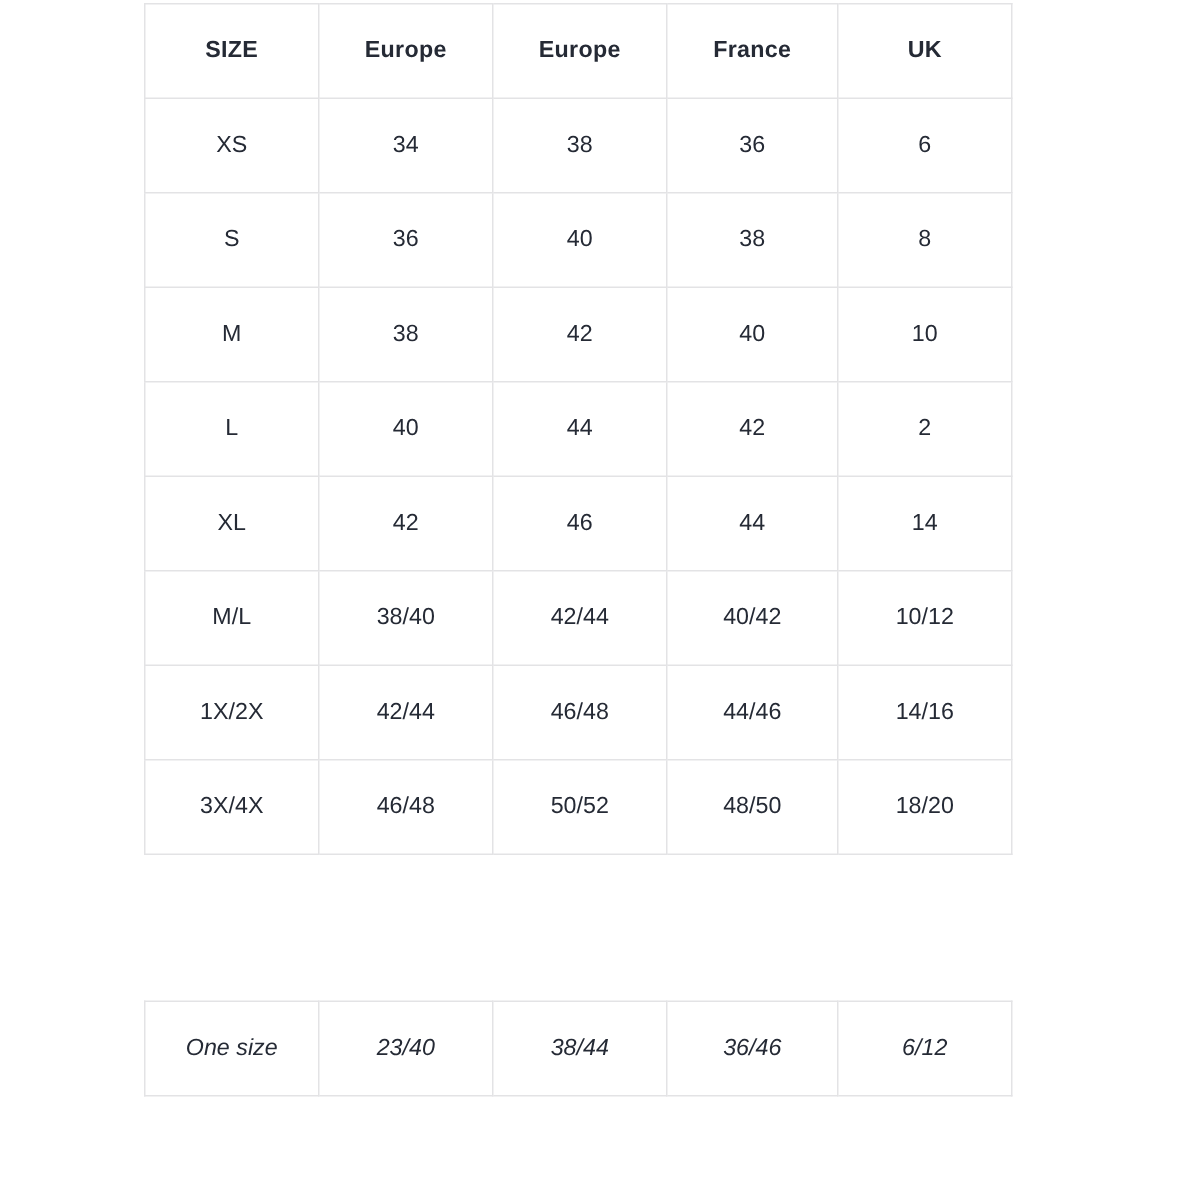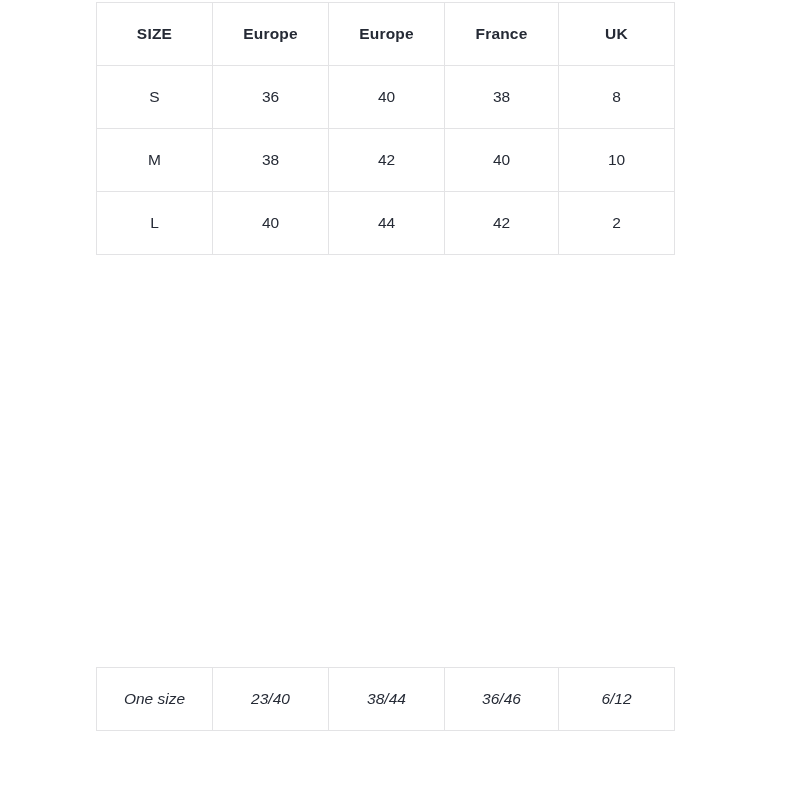--- a/index.html
+++ b/index.html
@@ -89,39 +89,74 @@
         <tr>
           <th class="headcell">SIZE</th>
           <th class="headcell">Europe</th>
           <th class="headcell">Europe</th>
           <th class="headcell">France</th>
           <th class="headcell">UK</th>
         </tr>
       </thead>
       <tbody>
         <tr>
+          <td class="rowlabel">XS</td>
+          <td class="valcell">34</td>
+          <td class="valcell">38</td>
+          <td class="valcell">36</td>
+          <td class="valcell">6</td>
+        </tr>
+        <tr>
           <td class="rowlabel">S</td>
           <td class="valcell">36</td>
           <td class="valcell">40</td>
           <td class="valcell">38</td>
           <td class="valcell">8</td>
         </tr>
         <tr>
           <td class="rowlabel">M</td>
           <td class="valcell">38</td>
           <td class="valcell">42</td>
           <td class="valcell">40</td>
           <td class="valcell">10</td>
         </tr>
         <tr>
           <td class="rowlabel">L</td>
           <td class="valcell">40</td>
           <td class="valcell">44</td>
           <td class="valcell">42</td>
           <td class="valcell">2</td>
+        </tr>
+        <tr>
+          <td class="rowlabel">XL</td>
+          <td class="valcell">42</td>
+          <td class="valcell">46</td>
+          <td class="valcell">44</td>
+          <td class="valcell">14</td>
+        </tr>
+        <tr>
+          <td class="rowlabel">M/L</td>
+          <td class="valcell">38/40</td>
+          <td class="valcell">42/44</td>
+          <td class="valcell">40/42</td>
+          <td class="valcell">10/12</td>
+        </tr>
+        <tr>
+          <td class="rowlabel">1X/2X</td>
+          <td class="valcell">42/44</td>
+          <td class="valcell">46/48</td>
+          <td class="valcell">44/46</td>
+          <td class="valcell">14/16</td>
+        </tr>
+        <tr>
+          <td class="rowlabel">3X/4X</td>
+          <td class="valcell">46/48</td>
+          <td class="valcell">50/52</td>
+          <td class="valcell">48/50</td>
+          <td class="valcell">18/20</td>
         </tr>
       </tbody>
     </table>
   </div>
 
   <div class="table-wrap" id="extra-table-wrap">
     <table class="size-table" id="extra-table">
       <colgroup>
         <col class="col-size">
           <col class="col-europe">

